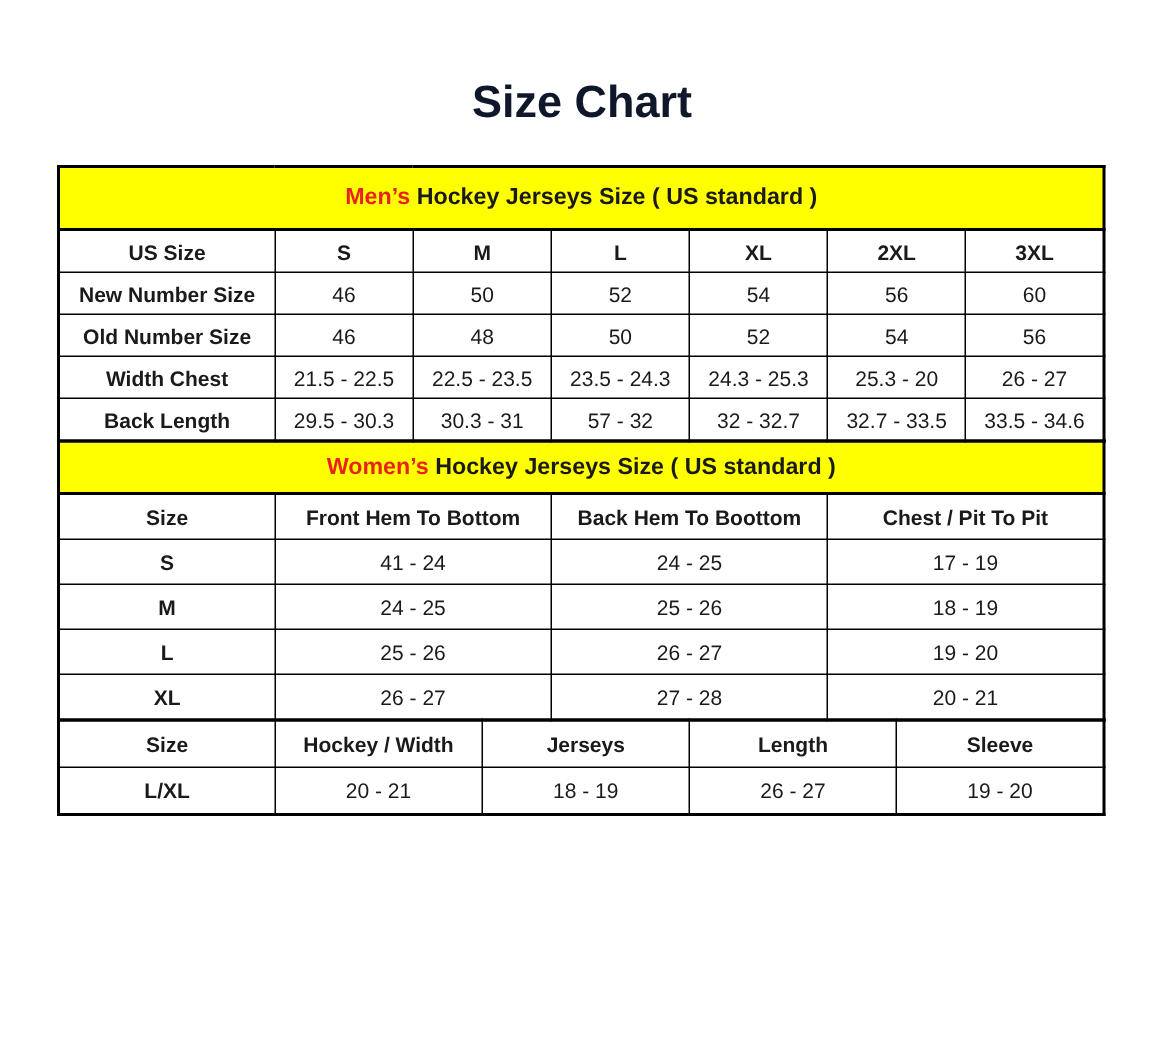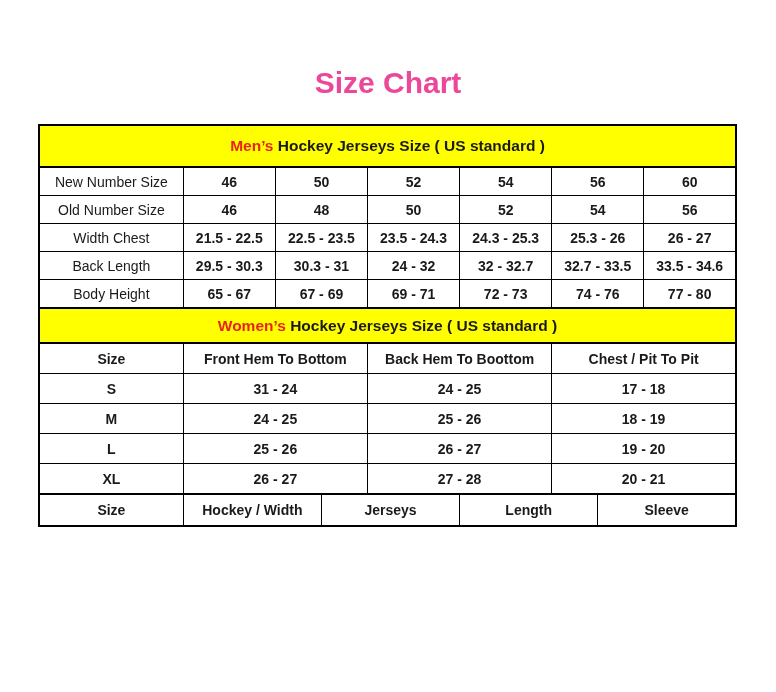--- a/index.html
+++ b/index.html
@@ -12,26 +12,26 @@
     color: #1a1a1a;
     overflow: hidden;
   }
   .page {
     width: 776px;
     height: 692px;
     position: relative;
   }
   .title {
     margin: 0;
-    padding-top: 66px;
+    padding-top: 52px;
     text-align: center;
     font-size: 30px;
     line-height: 34px;
     font-weight: bold;
-    color: #ec4899;
+    color: #0f172a;
     letter-spacing: 0px;
   }
   .chart-stack {
     width: 699px;
     margin: 24px 0 0 38px;
   }
   table {
     border-collapse: collapse;
     width: 699px;
     table-layout: fixed;
@@ -55,22 +55,22 @@
     font-weight: bold;
     font-size: 15.5px;
   }
   .tbl-men .band-cell   { height: 36px; }
   .tbl-women .band-cell { height: 29px; }
   .tbl-youth .band-cell { height: 25px; }
   .tbl-men th,   .tbl-men td   { height: 23px; }
   .tbl-women th, .tbl-women td { height: 25px; }
   .tbl-youth th, .tbl-youth td { height: 26px; }
   th { font-weight: bold; }
-  td.value-cell { font-weight: bold; }
-  td.row-label-plain { font-weight: normal; }
+  td.value-cell { font-weight: normal; }
+  td.row-label-plain { font-weight: bold; }
   td.row-label-bold { font-weight: bold; }
   .accent-red { color: #e8231c; }
   .squiggle {
     text-decoration-style: wavy;
     text-decoration-color: #d93025;
     text-decoration-thickness: 1px;
     text-underline-offset: 3px;
   }
 </style>
 </head>
@@ -90,20 +90,29 @@
           <col style="width:13.217%">
         <col style="width:13.217%">
           <col style="width:13.217%">
           <col style="width:13.215%">
       </colgroup>
       <tbody>
         <tr>
           <td class="band-cell" colspan="7"><span class="accent-red">Men’s</span><span> Hockey Jerseys Size ( US standard )</span></td>
         </tr>
         <tr>
+          <th>US Size</th>
+          <th>S</th>
+          <th>M</th>
+          <th>L</th>
+          <th>XL</th>
+          <th>2XL</th>
+          <th>3XL</th>
+        </tr>
+        <tr>
           <td class="row-label-plain">New Number Size</td>
           <td class="value-cell">46</td>
           <td class="value-cell">50</td>
           <td class="value-cell">52</td>
           <td class="value-cell">54</td>
           <td class="value-cell">56</td>
           <td class="value-cell">60</td>
         </tr>
         <tr>
           <td class="row-label-plain">Old Number Size</td>
@@ -113,40 +122,31 @@
           <td class="value-cell">52</td>
           <td class="value-cell">54</td>
           <td class="value-cell">56</td>
         </tr>
         <tr>
           <td class="row-label-plain">Width Chest</td>
           <td class="value-cell">21.5 - 22.5</td>
           <td class="value-cell">22.5 - 23.5</td>
           <td class="value-cell">23.5 - 24.3</td>
           <td class="value-cell">24.3 - 25.3</td>
-          <td class="value-cell">25.3 - 26</td>
+          <td class="value-cell">25.3 - 20</td>
           <td class="value-cell">26 - 27</td>
         </tr>
         <tr>
           <td class="row-label-plain">Back Length</td>
           <td class="value-cell">29.5 - 30.3</td>
           <td class="value-cell">30.3 - 31</td>
-          <td class="value-cell">24 - 32</td>
+          <td class="value-cell">57 - 32</td>
           <td class="value-cell">32 - 32.7</td>
           <td class="value-cell">32.7 - 33.5</td>
           <td class="value-cell">33.5 - 34.6</td>
-        </tr>
-        <tr>
-          <td class="row-label-plain">Body Height</td>
-          <td class="value-cell">65 - 67</td>
-          <td class="value-cell">67 - 69</td>
-          <td class="value-cell">69 - 71</td>
-          <td class="value-cell">72 - 73</td>
-          <td class="value-cell">74 - 76</td>
-          <td class="value-cell">77 - 80</td>
         </tr>
       </tbody>
     </table>
 
     <table class="tbl-women">
       <colgroup>
         <col style="width:20.7%">
         <col style="width:26.434%">
           <col style="width:26.434%">
           <col style="width:26.432%">
@@ -156,23 +156,23 @@
           <td class="band-cell" colspan="4"><span class="accent-red">Women’s</span><span> Hockey Jerseys Size ( US standard )</span></td>
         </tr>
         <tr>
           <th>Size</th>
           <th>Front Hem To Bottom</th>
           <th><span>Back Hem To </span><span class="squiggle">Boottom</span></th>
           <th>Chest / Pit To Pit</th>
         </tr>
         <tr>
           <td class="row-label-bold">S</td>
-          <td class="value-cell">31 - 24</td>
+          <td class="value-cell">41 - 24</td>
           <td class="value-cell">24 - 25</td>
-          <td class="value-cell">17 - 18</td>
+          <td class="value-cell">17 - 19</td>
         </tr>
         <tr>
           <td class="row-label-bold">M</td>
           <td class="value-cell">24 - 25</td>
           <td class="value-cell">25 - 26</td>
           <td class="value-cell">18 - 19</td>
         </tr>
         <tr>
           <td class="row-label-bold">L</td>
           <td class="value-cell">25 - 26</td>
@@ -197,17 +197,24 @@
           <col style="width:19.825%">
       </colgroup>
       <tbody>
         <tr>
           <th>Size</th>
           <th>Hockey / Width</th>
           <th>Jerseys</th>
           <th>Length</th>
           <th>Sleeve</th>
         </tr>
+        <tr>
+          <td class="row-label-bold">L/XL</td>
+          <td class="value-cell">20 - 21</td>
+          <td class="value-cell">18 - 19</td>
+          <td class="value-cell">26 - 27</td>
+          <td class="value-cell">19 - 20</td>
+        </tr>
       </tbody>
     </table>
 
   </div>
 </div>
 
 </body></html>

